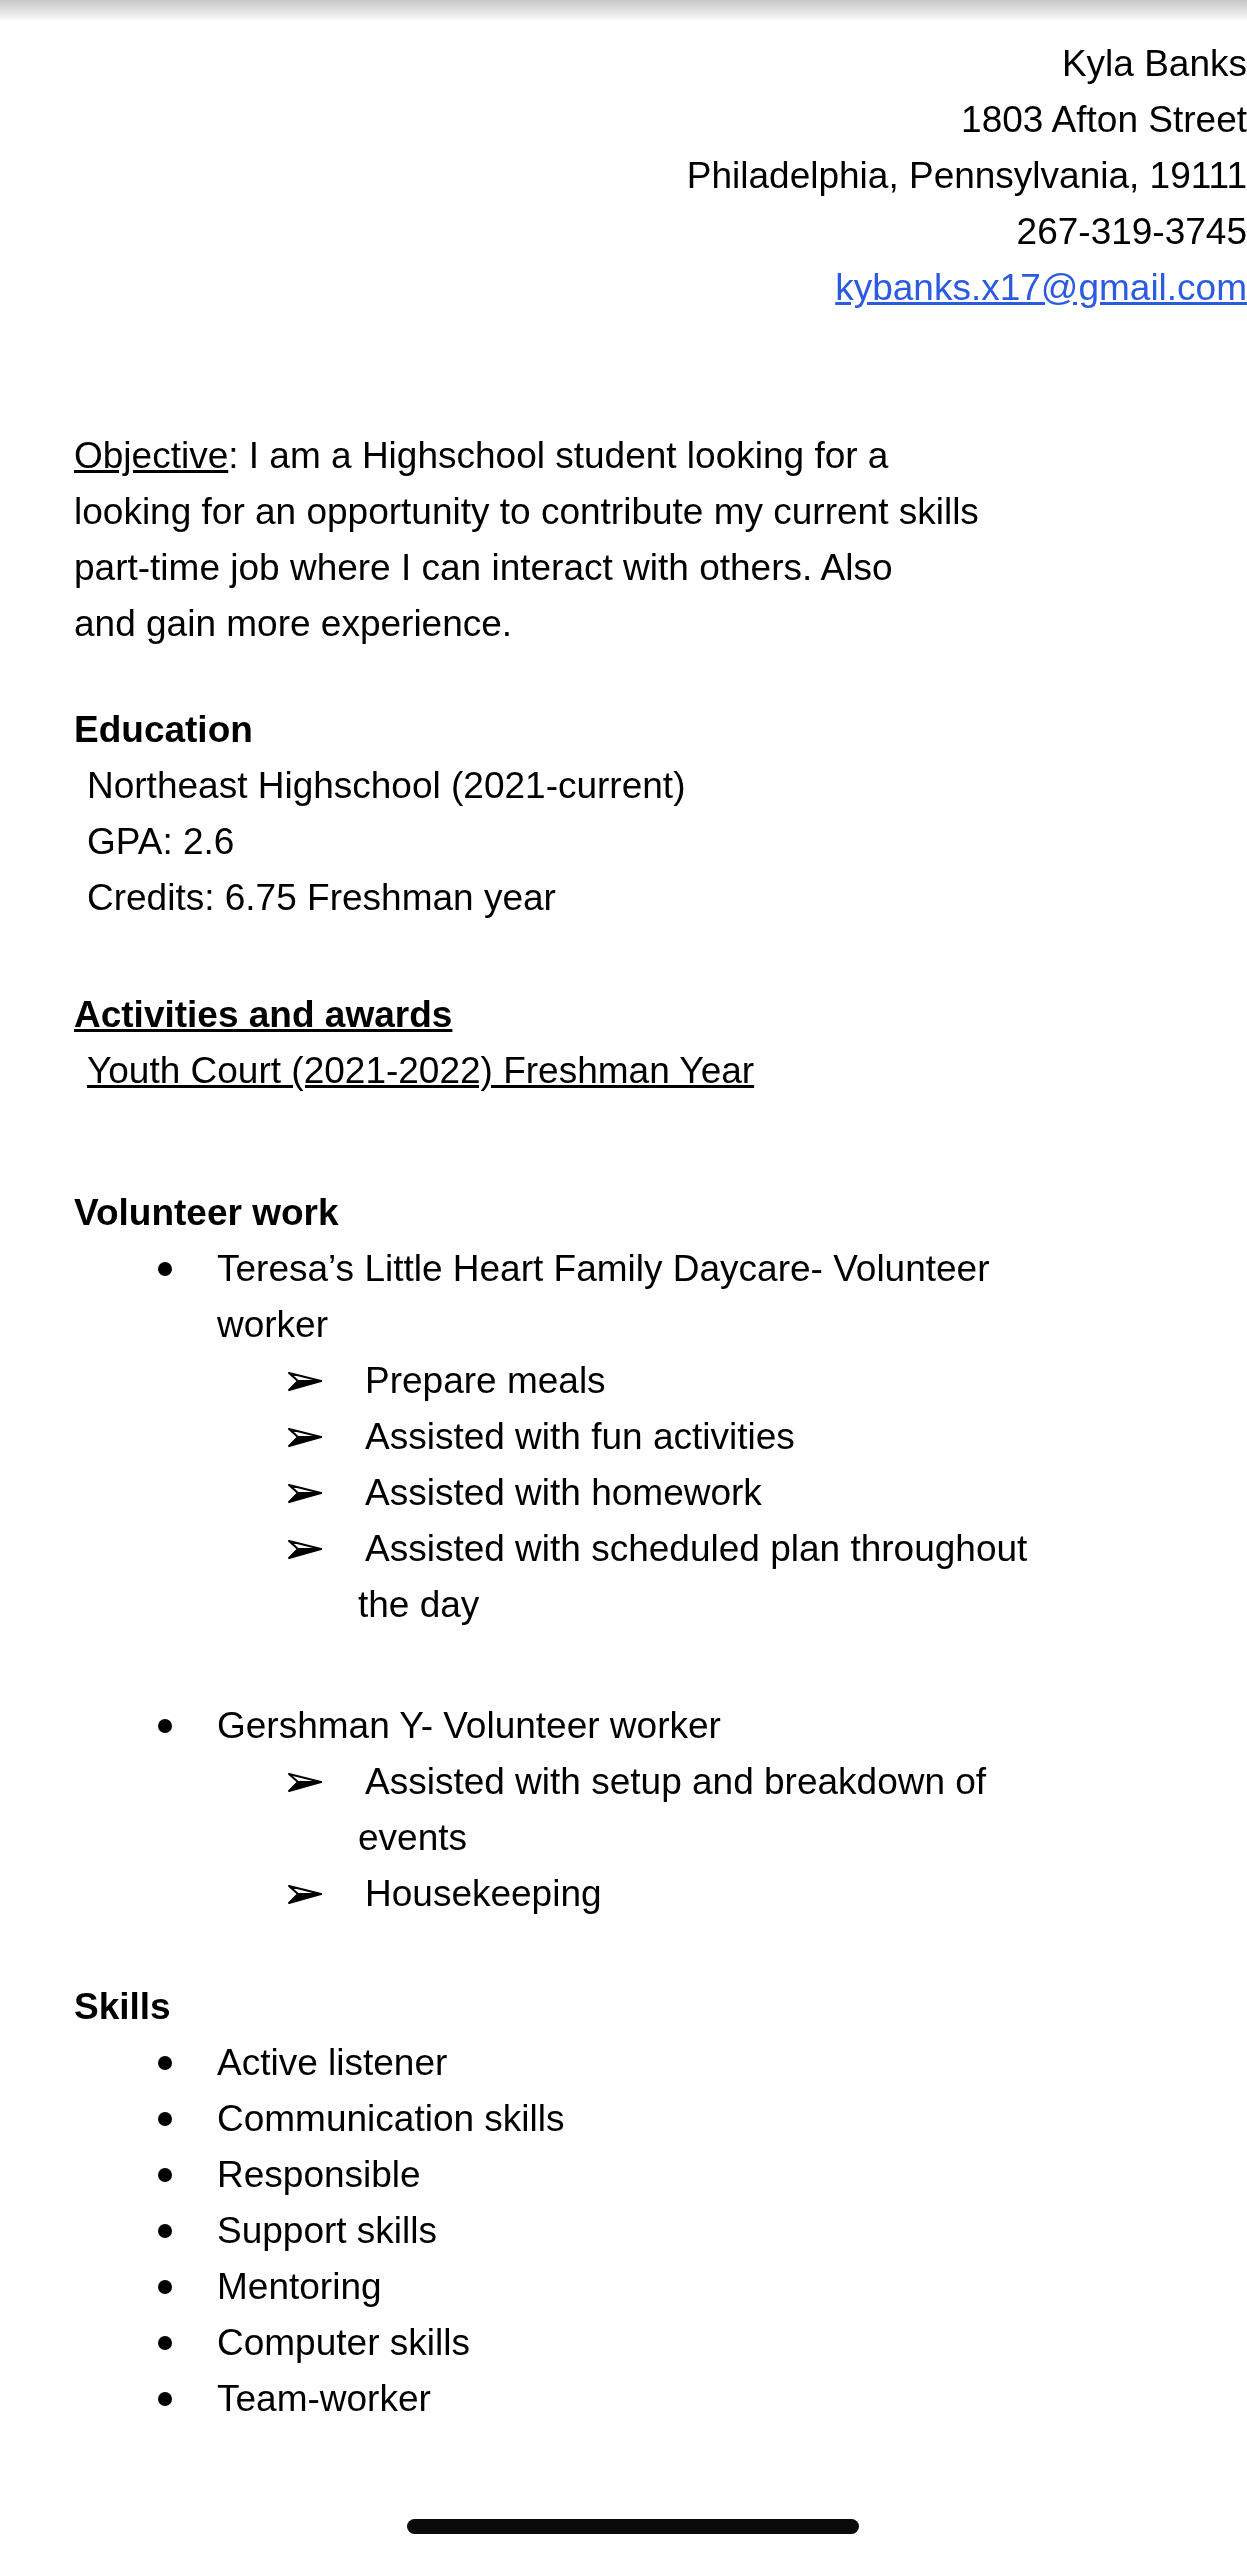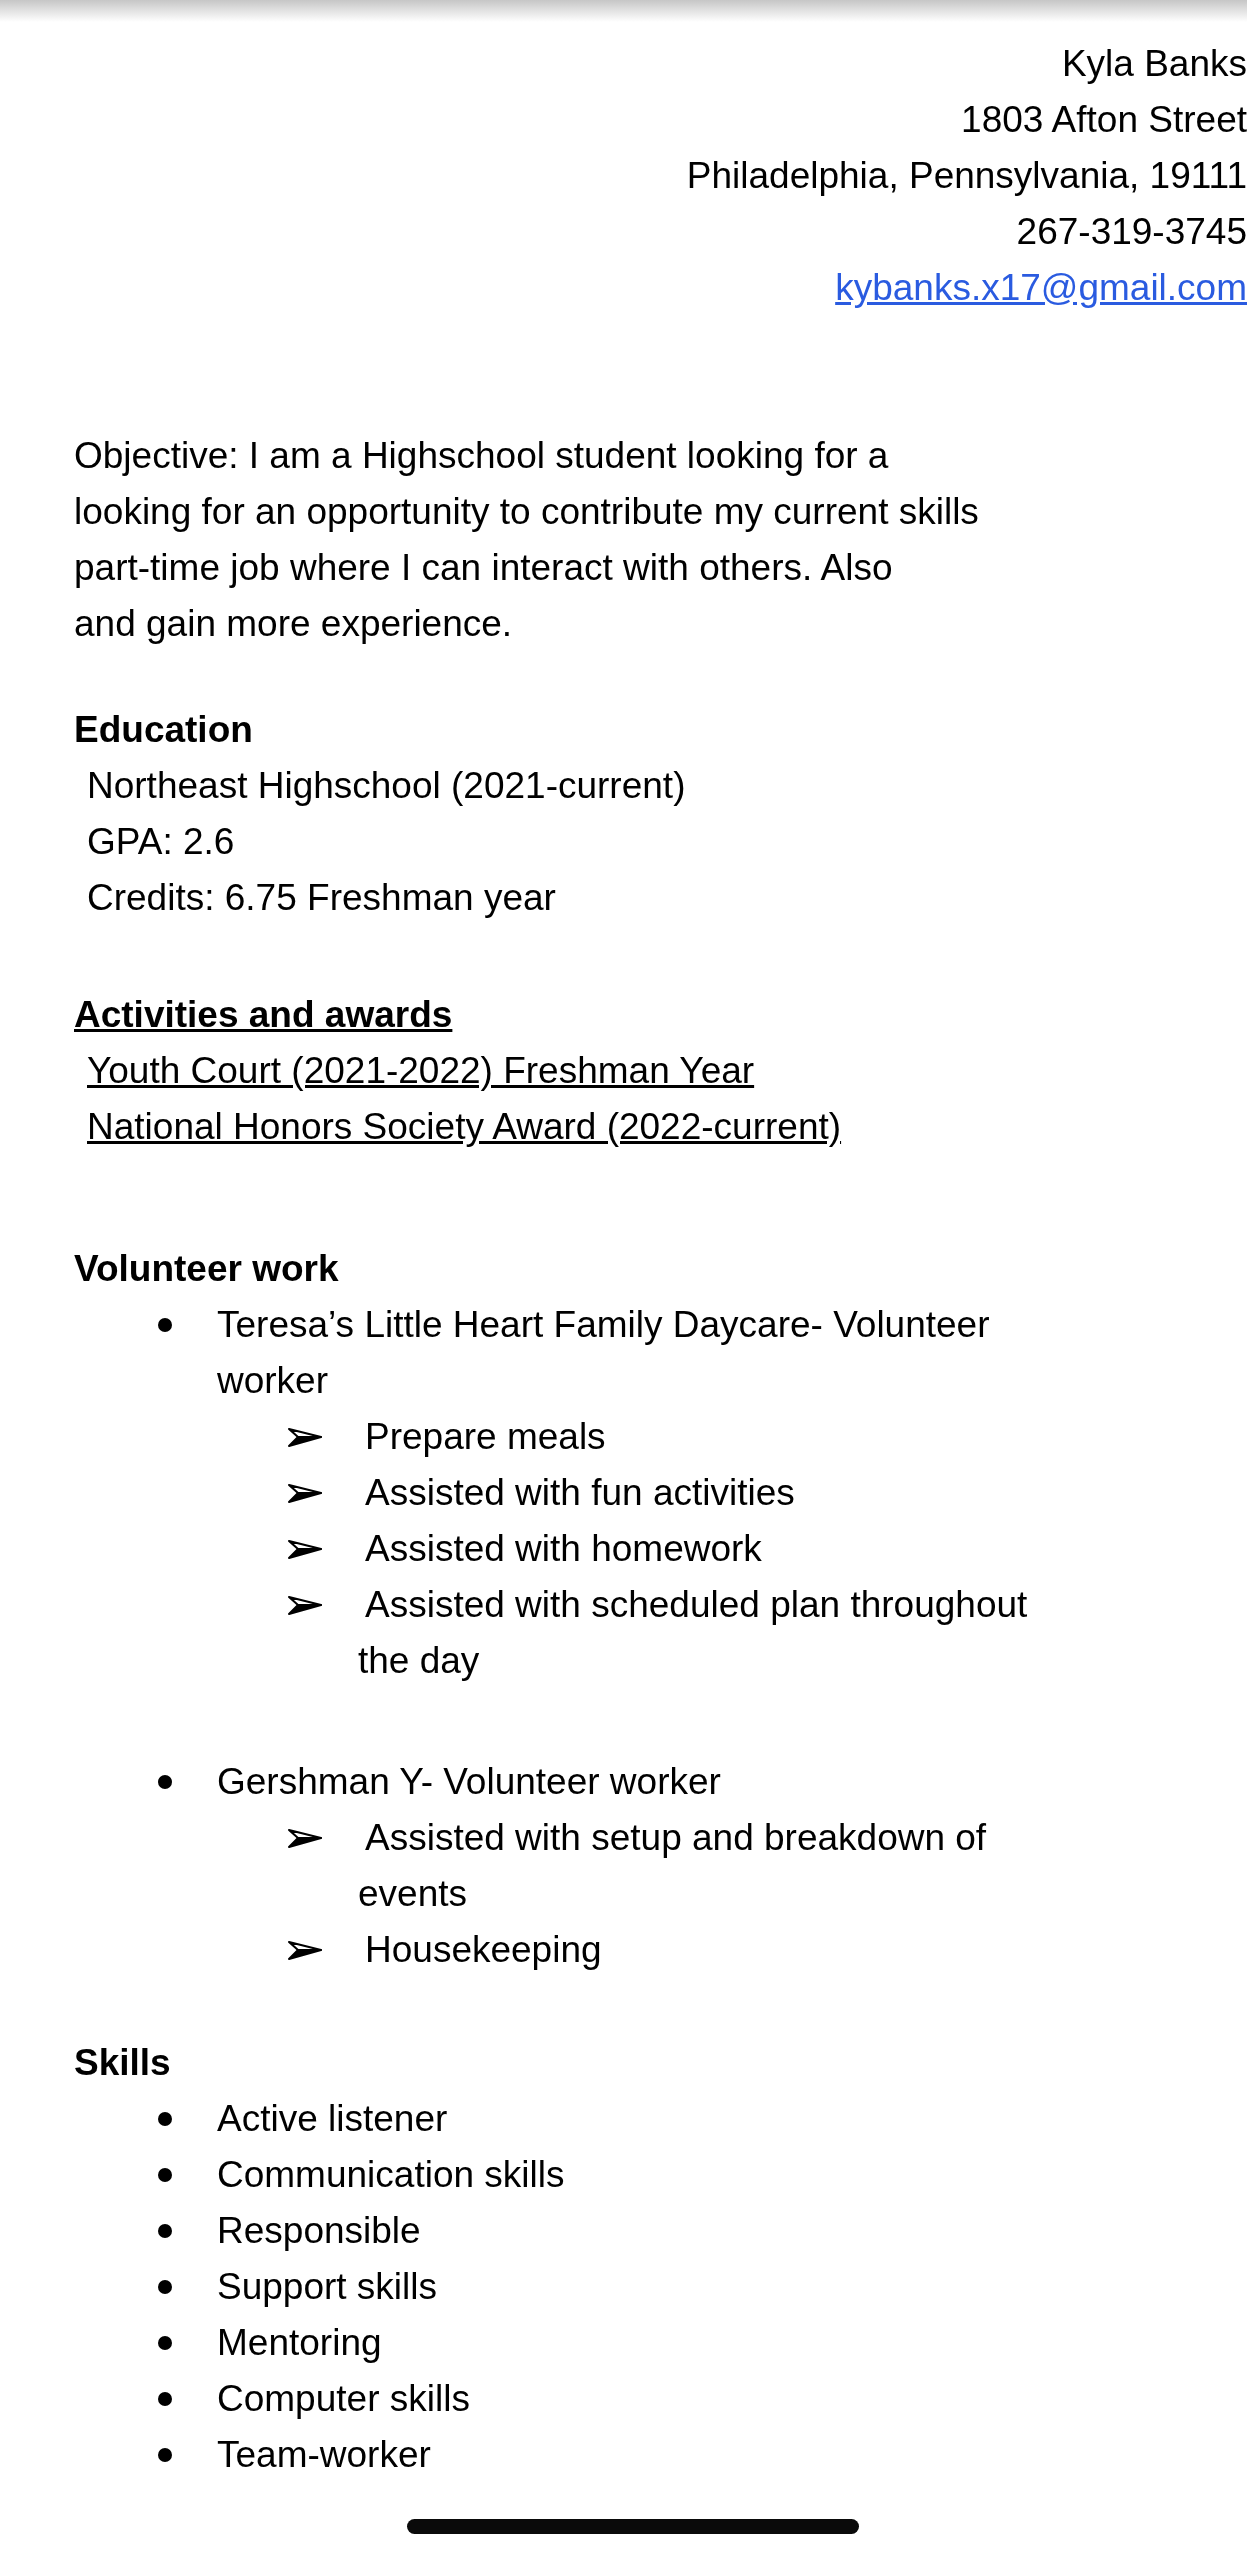--- a/index.html
+++ b/index.html
@@ -26,21 +26,21 @@
   .contact a{color:var(--link,#2a5be0);text-decoration:underline;cursor:pointer;}
   
   .content{padding-left:74px;padding-right:40px;}
   .heading{font-weight:bold;}
   .indented{padding-left:13px;}
   .sec-objective{margin-top:112px;}
   .sec-education{margin-top:50px;}
   .sec-activities{margin-top:61px;text-decoration:underline;}
   .sec-volunteer{margin-top:86px;}
   .sec-skills{margin-top:57px;}
-  .u{}
+  .u{text-decoration:underline;}
   
   .b1-line{position:relative;padding-left:143px;}
   .dot{
     position:absolute;left:84px;top:21px;
     width:14px;height:14px;border-radius:50%;
     background:#000;display:inline-block;
   }
   
   .b2-line{position:relative;padding-left:291px;}
   .b2-cont{position:relative;padding-left:284px;}
@@ -84,21 +84,20 @@
         <div class="line indented">Northeast Highschool (2021-current)</div>
         <div class="line indented">GPA: 2.6</div>
         <div class="line indented">Credits: 6.75 Freshman year</div>
       </div>
   </section>
 
   <section class="sec-activities">
     <div class="line heading">Activities and awards</div>
     <div id="activities-lines">
         <div class="line indented">Youth Court (2021-2022) Freshman Year</div>
-        <div class="line indented">National Honors Society Award (2022-current)</div>
       </div>
   </section>
 
   <section class="sec-volunteer">
     <div class="line heading">Volunteer work</div>
     <div id="volunteer-items">
         <div>
           <div class="line b1-line">Teresa’s Little Heart Family Daycare- Volunteer<span class="dot"></span></div>
           <div class="line b1-line">worker</div>
           <div class="line b2-line">Prepare meals<svg class="arrow" width="36" height="28" viewBox="0 0 36 28">

